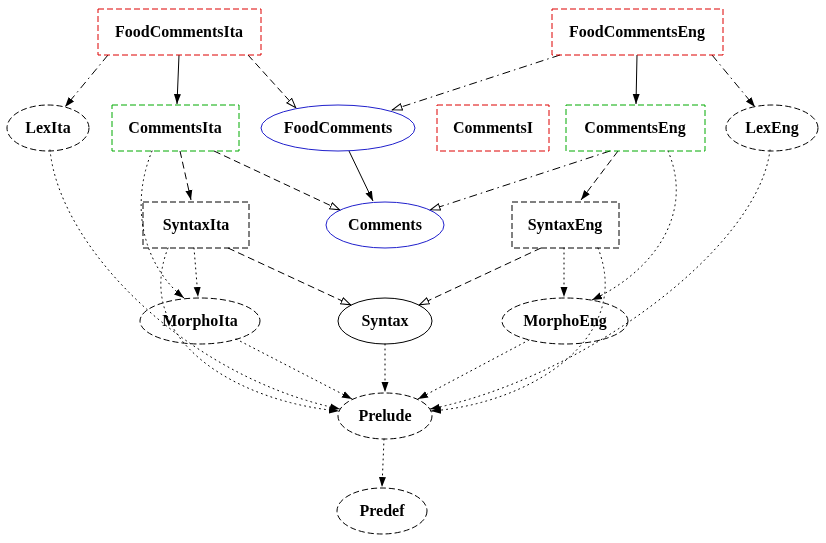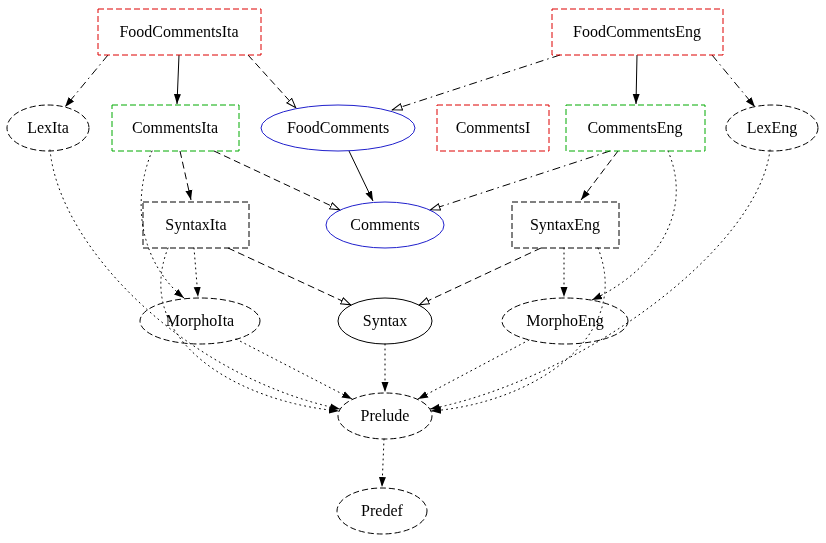--- a/index.html
+++ b/index.html
@@ -1,16 +1,16 @@
 <!DOCTYPE html>
 <html><head>
 <meta charset="utf-8">
 <style>
   html, body { margin: 0; padding: 0; background: #ffffff; }
-  .canvas { width: 826px; height: 543px; position: relative; }
+  .canvas { width: 826px; height: 543px; position: relative; font-weight: bold; }
   svg { font-family: "Liberation Serif", "DejaVu Serif", serif; display: block; }
   .lbl { font-size: 16px; fill: #000000; text-anchor: middle; }
   .shape { fill: none; stroke-width: 1; }
   .b-dashed { stroke-dasharray: 6 3; }
   .b-solid { }
   .edge { fill: none; stroke: #000000; stroke-width: 1; }
   .e-solid { }
   .e-dashed { stroke-dasharray: 7 4; }
   .e-dashdot { stroke-dasharray: 8 4 1.5 4; }
   .e-dotted { stroke-dasharray: 1 4; stroke-linecap: round; }

